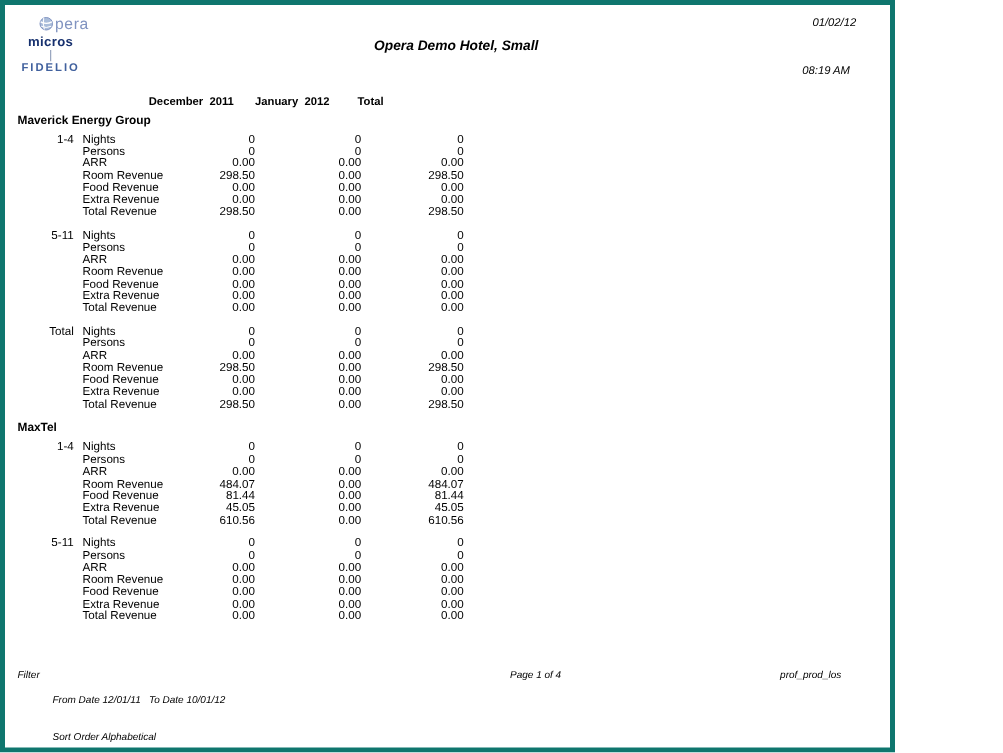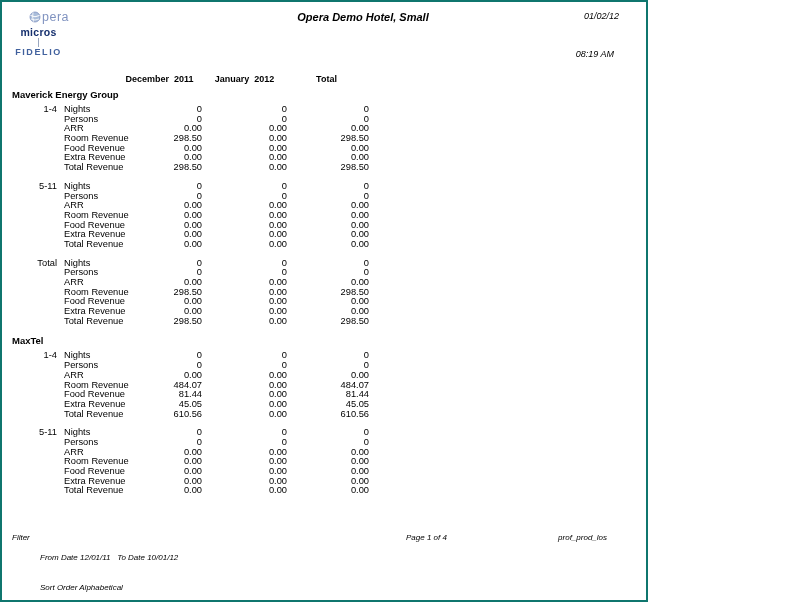--- a/index.html
+++ b/index.html
@@ -1,42 +1,42 @@
 <!DOCTYPE html>
 <html><head>
 <meta charset="utf-8">
 <style>
   * { margin:0; padding:0; box-sizing:border-box; }
   html,body { background:#fff; }
   body { font-family:"Liberation Sans", sans-serif; color:#000; }
   .page {
-    position:relative; width:648px; height:602px;
-    background:#fff; border:2px solid #0f766e; overflow:hidden;
+    position:relative; width:716px; height:602px;
+    background:#fff; border:4px solid #0f766e; overflow:hidden;
   }
 
   
   .logo { position:absolute; top:8px; left:6px; }
   .logo-opera { margin-left:21px; display:flex; align-items:center; gap:1px;
                 color:#8093c0; font-size:12.5px; letter-spacing:0.5px; }
   .logo-micros { display:flex; align-items:center; margin-top:2px;flex-direction:column; }
   .micros-text { color:#16306e; font-weight:bold; font-size:10.5px; letter-spacing:0.3px; }
   .logo-divider { width:1px; height:9px; background:#9aa7c0; margin:0 3px 0 2px; }
   .fidelio-text { color:#41619e; font-size:9px; font-weight:bold; letter-spacing:1.6px; }
-  .hotel-title { position:absolute; top:9px; left:0; width:722px; text-align:center;
+  .hotel-title { position:absolute; top:27px; left:0; width:722px; text-align:center;
                  font-size:11px; font-weight:bold; font-style:italic; }
   .report-title { position:absolute; top:45px; left:0; width:722px; text-align:center;
                   font-size:10.5px; font-weight:bold; font-style:italic; }
   .header-date { position:absolute; top:9px; right:27px; font-size:9px; font-style:italic; }
   .header-time { position:absolute; top:47px; right:32px; font-size:9px; font-style:italic; }
 
   
   .report-table { position:absolute; top:72px; left:0; width:100%; font-size:9.3px; }
   .col-heads { position:relative; height:10px; margin-bottom:5px;
                font-weight:bold; font-size:9px; }
-  .col-heads span { position:absolute; top:0; white-space:pre; text-align:center; width:85px; }
+  .col-heads span { position:absolute; top:0; white-space:pre; text-align:left; width:85px; }
   .ch1 { left:115px; } .ch2 { left:200px; } .ch3 { left:282px; }
 
   .group { margin-bottom:2px; }
   .group-name { margin-left:10px; height:10px; margin-bottom:6px;
                 font-weight:bold; font-size:9.5px; }
   .block { margin-bottom:9px; }
   .row { position:relative; height:9.7px; line-height:9.7px; }
   .row span { position:absolute; top:0; white-space:pre; }
   .c-tier { left:18px; width:37px; text-align:right; }
   .c-label { left:62px; }

